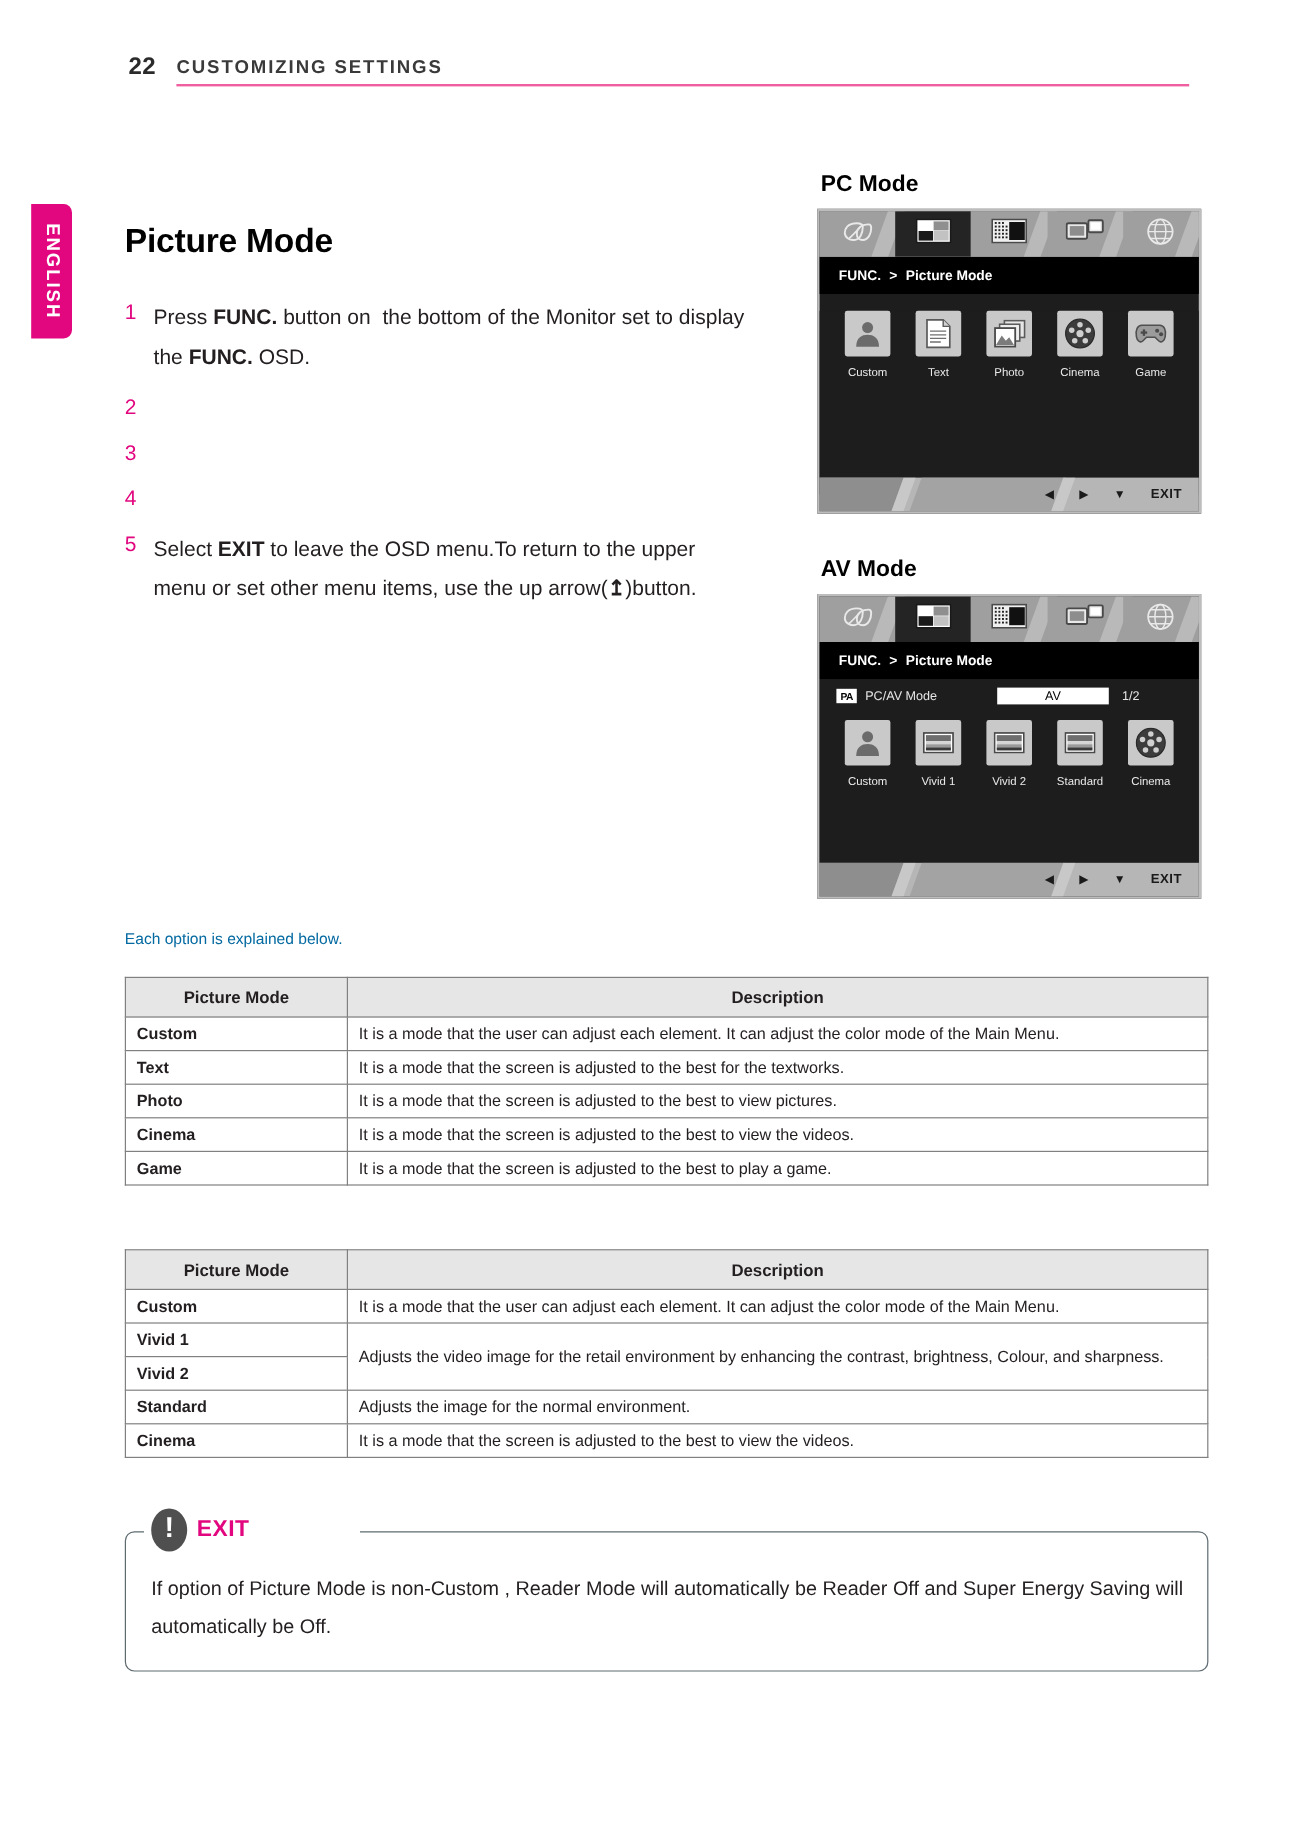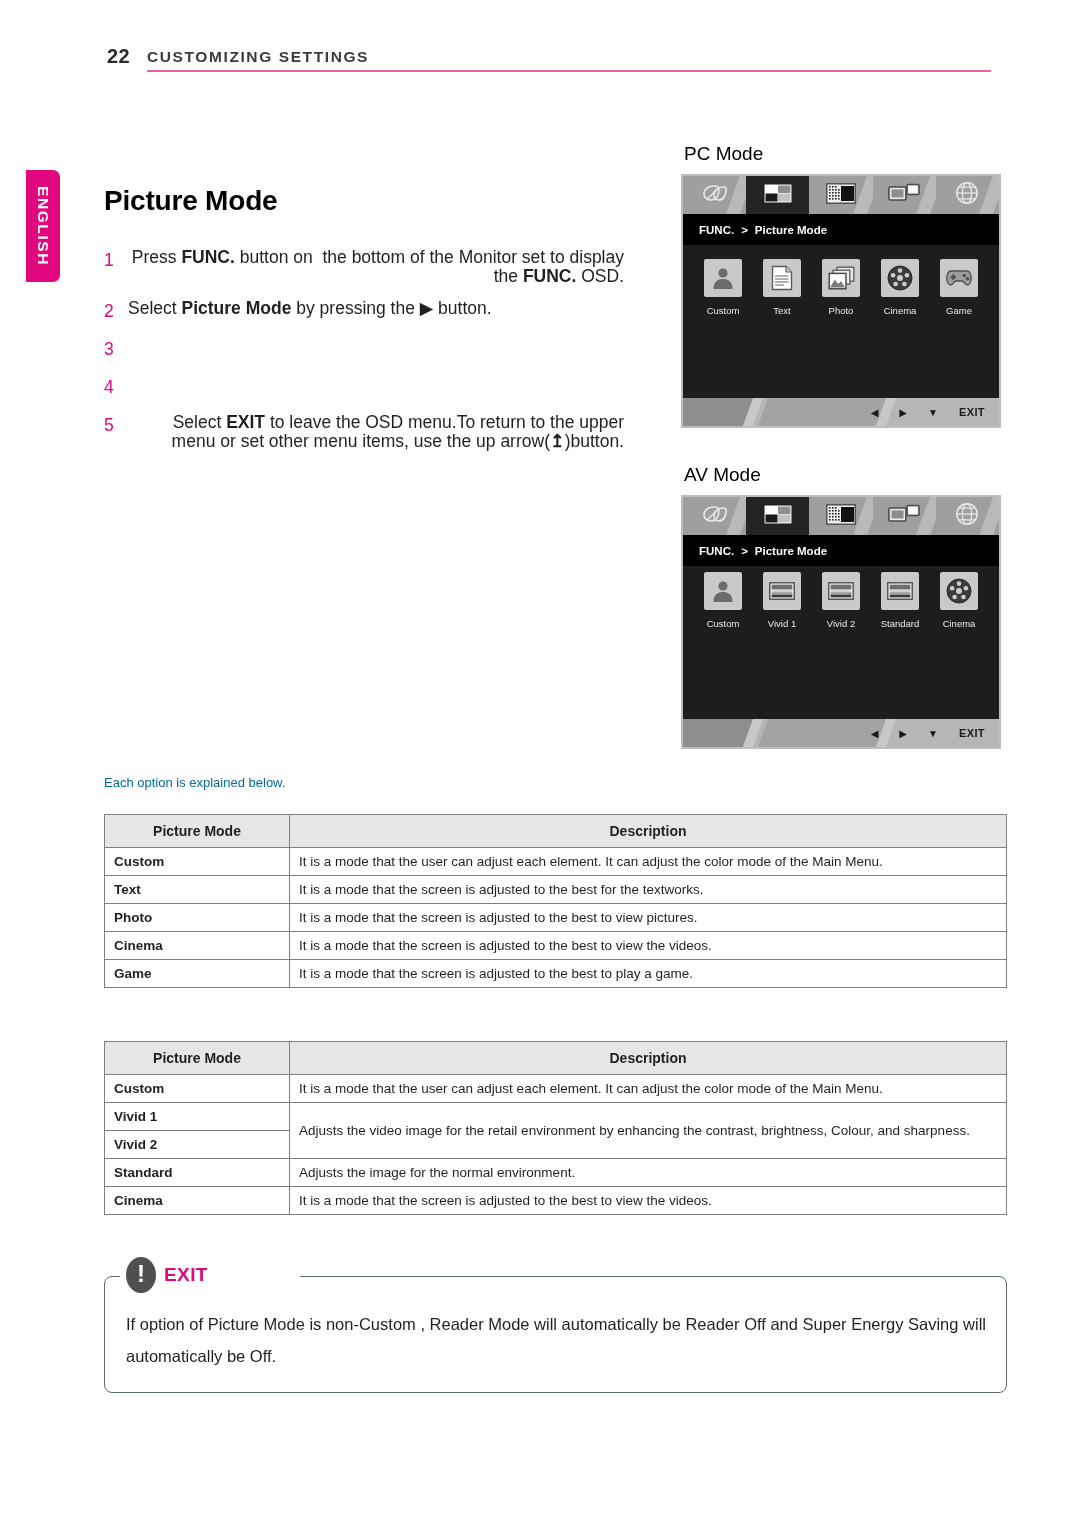--- a/index.html
+++ b/index.html
@@ -87,31 +87,30 @@
   }
   .step-num {
     width: 24px;
     flex: 0 0 24px;
     color: #e2067f;
     font-size: 17.5px;
     line-height: 25px;
   }
   .step-text {
     font-size: 17.5px;
-    line-height: 19px;
+    line-height: 33px;
     color: #231f20;
-    text-align: right;
   }
   .step-text b { font-weight: bold; }
 
   
   .mode-label {
     position: absolute;
     font-size: 19px;
-    font-weight: normal;
+    font-weight: bold;
     color: #000000;
   }
   #pc-mode-label { left: 684px; top: 143px; }
   #av-mode-label { left: 684px; top: 464px; }
 
   .osd {
     position: absolute;
     width: 320px;
     background: #1d1d1d;
     border: 2px solid #bdbdbd;
@@ -371,21 +370,20 @@
 
 <div class="section-title">Picture Mode</div>
 
 <div class="steps" id="steps-host">
     <div class="step">
       <div class="step-num">1</div>
       <div class="step-text">Press <b>FUNC.</b> button on&nbsp; the bottom of the Monitor set to display the <b>FUNC.</b> OSD.</div>
     </div>
     <div class="step">
       <div class="step-num">2</div>
-      <div class="step-text">Select <b>Picture Mode</b> by pressing the ▶ button.</div>
     </div>
     <div class="step">
       <div class="step-num">3</div>
     </div>
     <div class="step">
       <div class="step-num">4</div>
     </div>
     <div class="step">
       <div class="step-num">5</div>
       <div class="step-text">Select <b>EXIT</b> to leave the OSD menu.To return to the upper menu or set other menu items, use&nbsp;the up arrow(<b>↥</b>)button.</div>
@@ -611,20 +609,26 @@
           </svg></span>
         <span class="slash"></span>
       </div>
     </div>
   <div class="osd-breadcrumb">
     <span>FUNC.</span>
     <span class="crumb-sep">&gt;</span>
     <span>Picture Mode</span>
   </div>
   <div class="osd-body">
+    <div class="pcav-row">
+      <span class="pa-badge">PA</span>
+      <span>PC/AV Mode</span>
+      <span class="pcav-value">AV</span>
+      <span class="pcav-page">1/2</span>
+    </div>
     <div class="icon-row" id="av-icons">
         <div class="icon-cell">
           <div class="icon-box">
             <svg width="26" height="26" viewBox="0 0 26 26">
               <circle cx="13" cy="8" r="4.6" fill="#6b6b6b"></circle>
               <path d="M3.5 24 C3.5 16.5 8 14 13 14 C18 14 22.5 16.5 22.5 24 Z" fill="#6b6b6b"></path>
             </svg>
           </div>
           <div class="icon-caption">Custom</div>
         </div>

